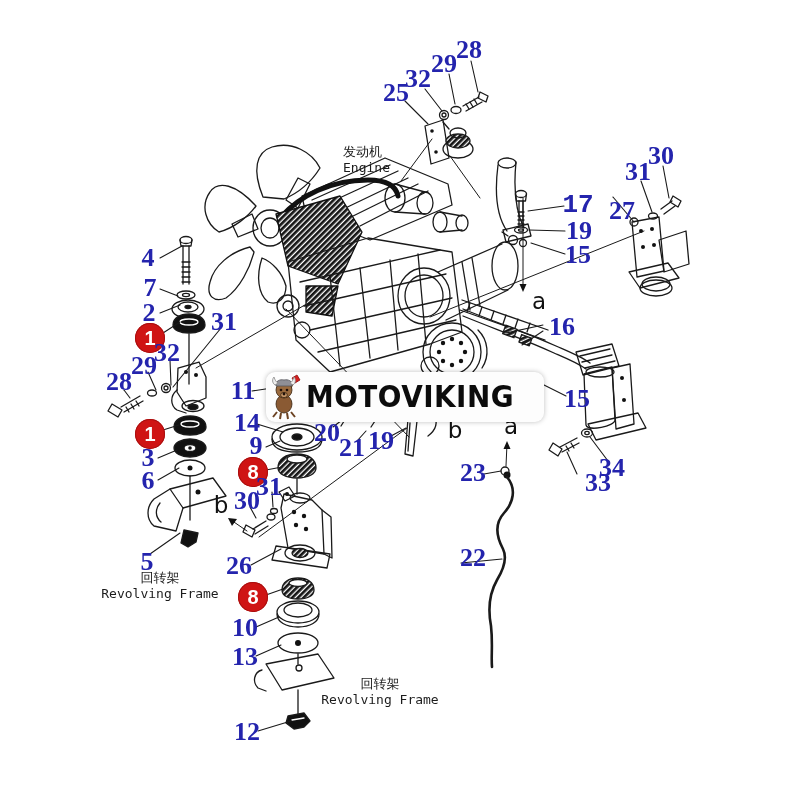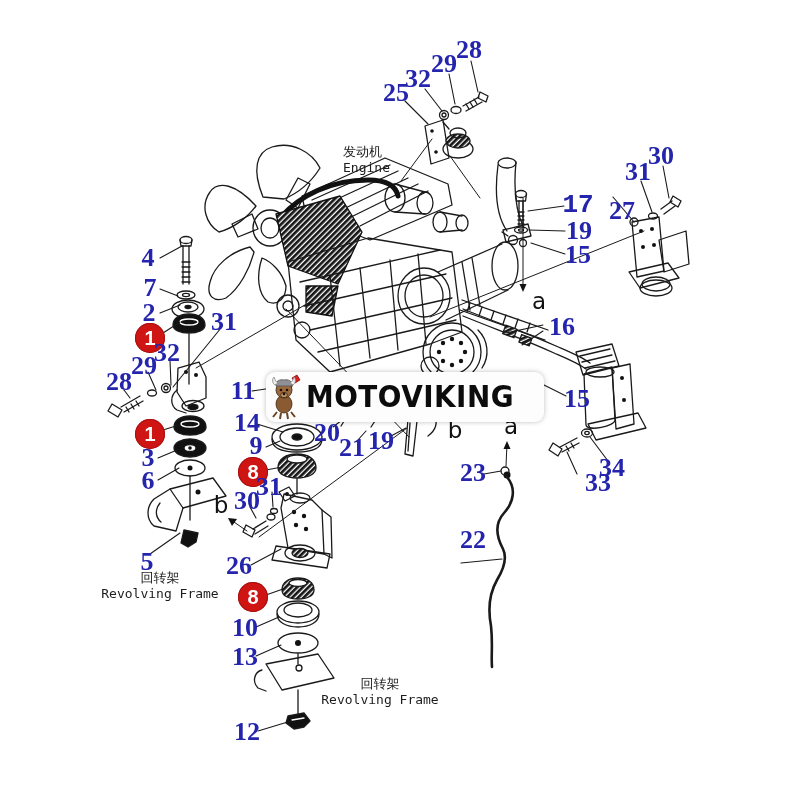--- a/index.html
+++ b/index.html
@@ -433,21 +433,21 @@
       <div class="callout" style="left: 245px; top: 657px;">13</div>
       <div class="callout" style="left: 247px; top: 732px;">12</div>
       <div class="callout" style="left: 327px; top: 433px;">20</div>
       <div class="callout" style="left: 352px; top: 448px;">21</div>
       <div class="callout" style="left: 381px; top: 441px; text-align: right;">19</div>
       <div class="callout" style="left: 562px; top: 327px;">16</div>
       <div class="callout" style="left: 577px; top: 399px;">15</div>
       <div class="callout" style="left: 598px; top: 483px;">33</div>
       <div class="callout" style="left: 612px; top: 468px;">34</div>
       <div class="callout" style="left: 473px; top: 473px;">23</div>
-      <div class="callout" style="left: 473px; top: 540px;">22</div>
+      <div class="callout" style="left: 473px; top: 558px;">22</div>
       <div class="view-letter" style="left: 539px; top: 301px;">a</div>
       <div class="view-letter" style="left: 511px; top: 426px;">a</div>
       <div class="view-letter" style="left: 455px; top: 430px;">b</div>
       <div class="view-letter" style="left: 221px; top: 505px;">b</div>
     </div>
 
   <div id="watermark">
     <svg width="34" height="46" viewBox="0 0 34 46">
       <g stroke="#3a2410" stroke-width="0.8">
         <path d="M22,4 l5,-3 l3,5 l-5,3 Z" fill="#d42020" stroke="#901010"></path>

